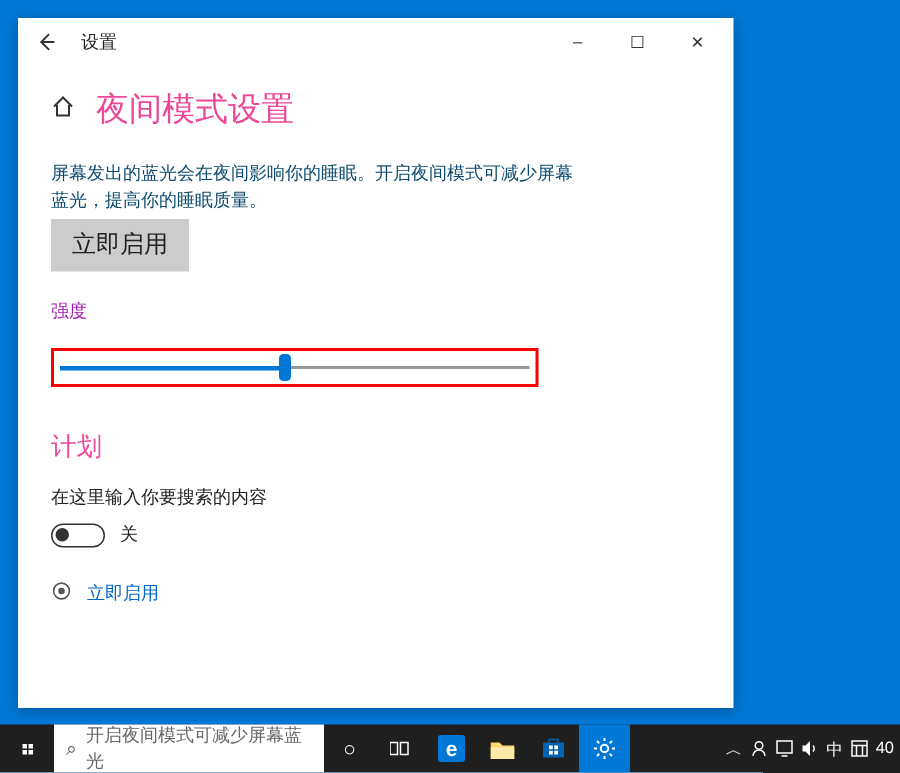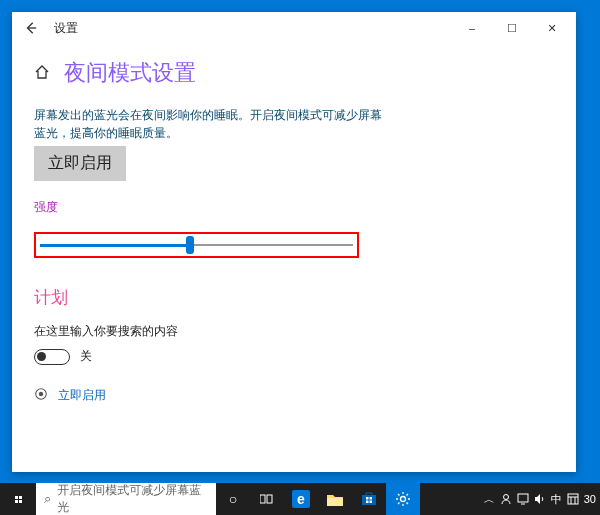--- a/index.html
+++ b/index.html
@@ -8,21 +8,21 @@
       height: 515px;
       background: #0078d7;
       font-family: "Microsoft YaHei", "Segoe UI", sans-serif;
       overflow: hidden;
       position: relative;
     }
     .window {
       position: absolute;
       left: 12px;
       top: 12px;
-      width: 564px;
+      width: 477px;
       height: 460px;
       background: #ffffff;
       box-shadow: 0 2px 8px rgba(0,0,0,0.3);
     }
     .titlebar {
       height: 32px;
       display: flex;
       align-items: center;
       padding: 0 4px;
     }
@@ -57,21 +57,21 @@
       margin-bottom: 18px;
       gap: 14px;
     }
     .home-icon {
       font-size: 15px;
       color: #333;
     }
     .page-title {
       font-size: 22px;
       font-weight: 500;
-      color: #8b5cf6;
+      color: #ec4899;
     }
     .description {
       font-size: 12px;
       color: #0c4a6e;
       line-height: 1.5;
       margin-bottom: 4px;
       max-width: 350px;
     }
     .enable-btn {
       background: #cccccc;
@@ -363,15 +363,15 @@
     </span>
     <span>中</span>
     <span>
       <svg width="12" height="12" viewBox="0 0 12 12">
           <rect x="1" y="1" width="10" height="10" stroke="#fff" fill="none"></rect>
           <line x1="1" y1="4" x2="11" y2="4" stroke="#fff"></line>
           <line x1="4" y1="4" x2="4" y2="11" stroke="#fff"></line>
           <line x1="8" y1="4" x2="8" y2="11" stroke="#fff"></line>
         </svg>
     </span>
-    <span>30</span>
+    <span>40</span>
   </div>
 </div>
 
 </body></html>

